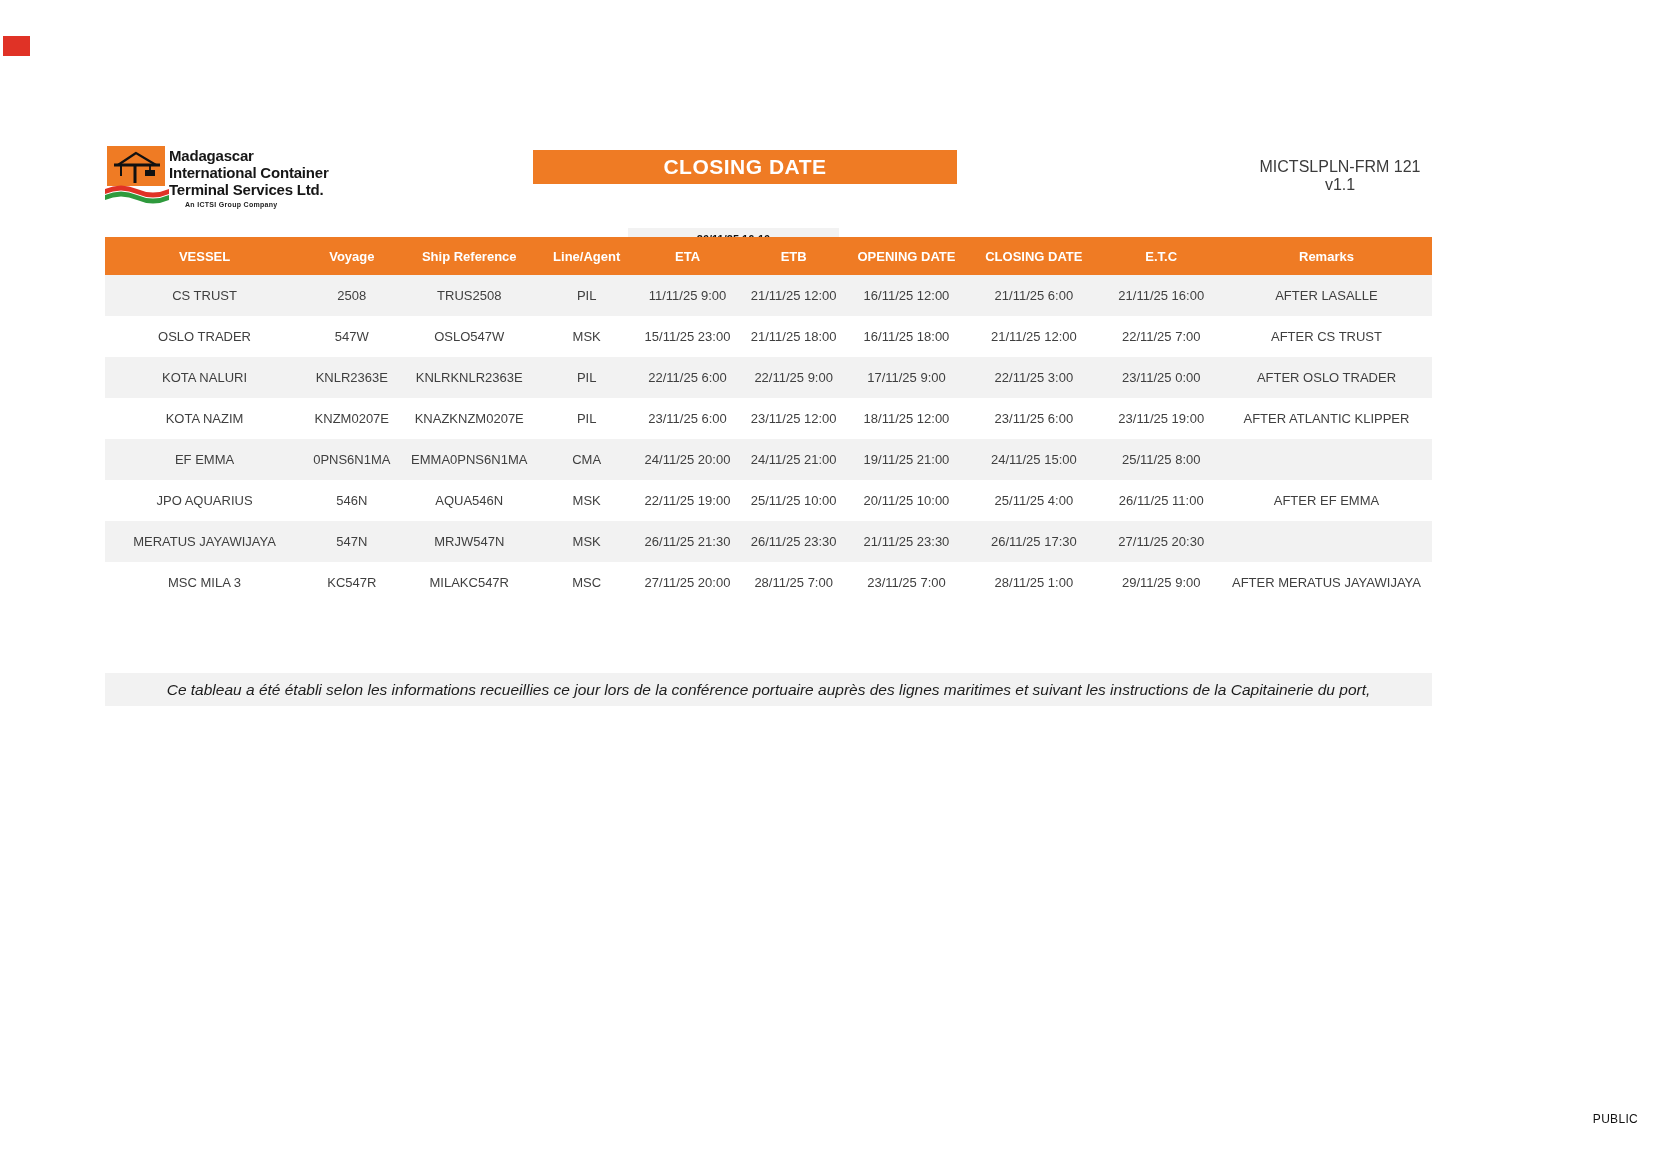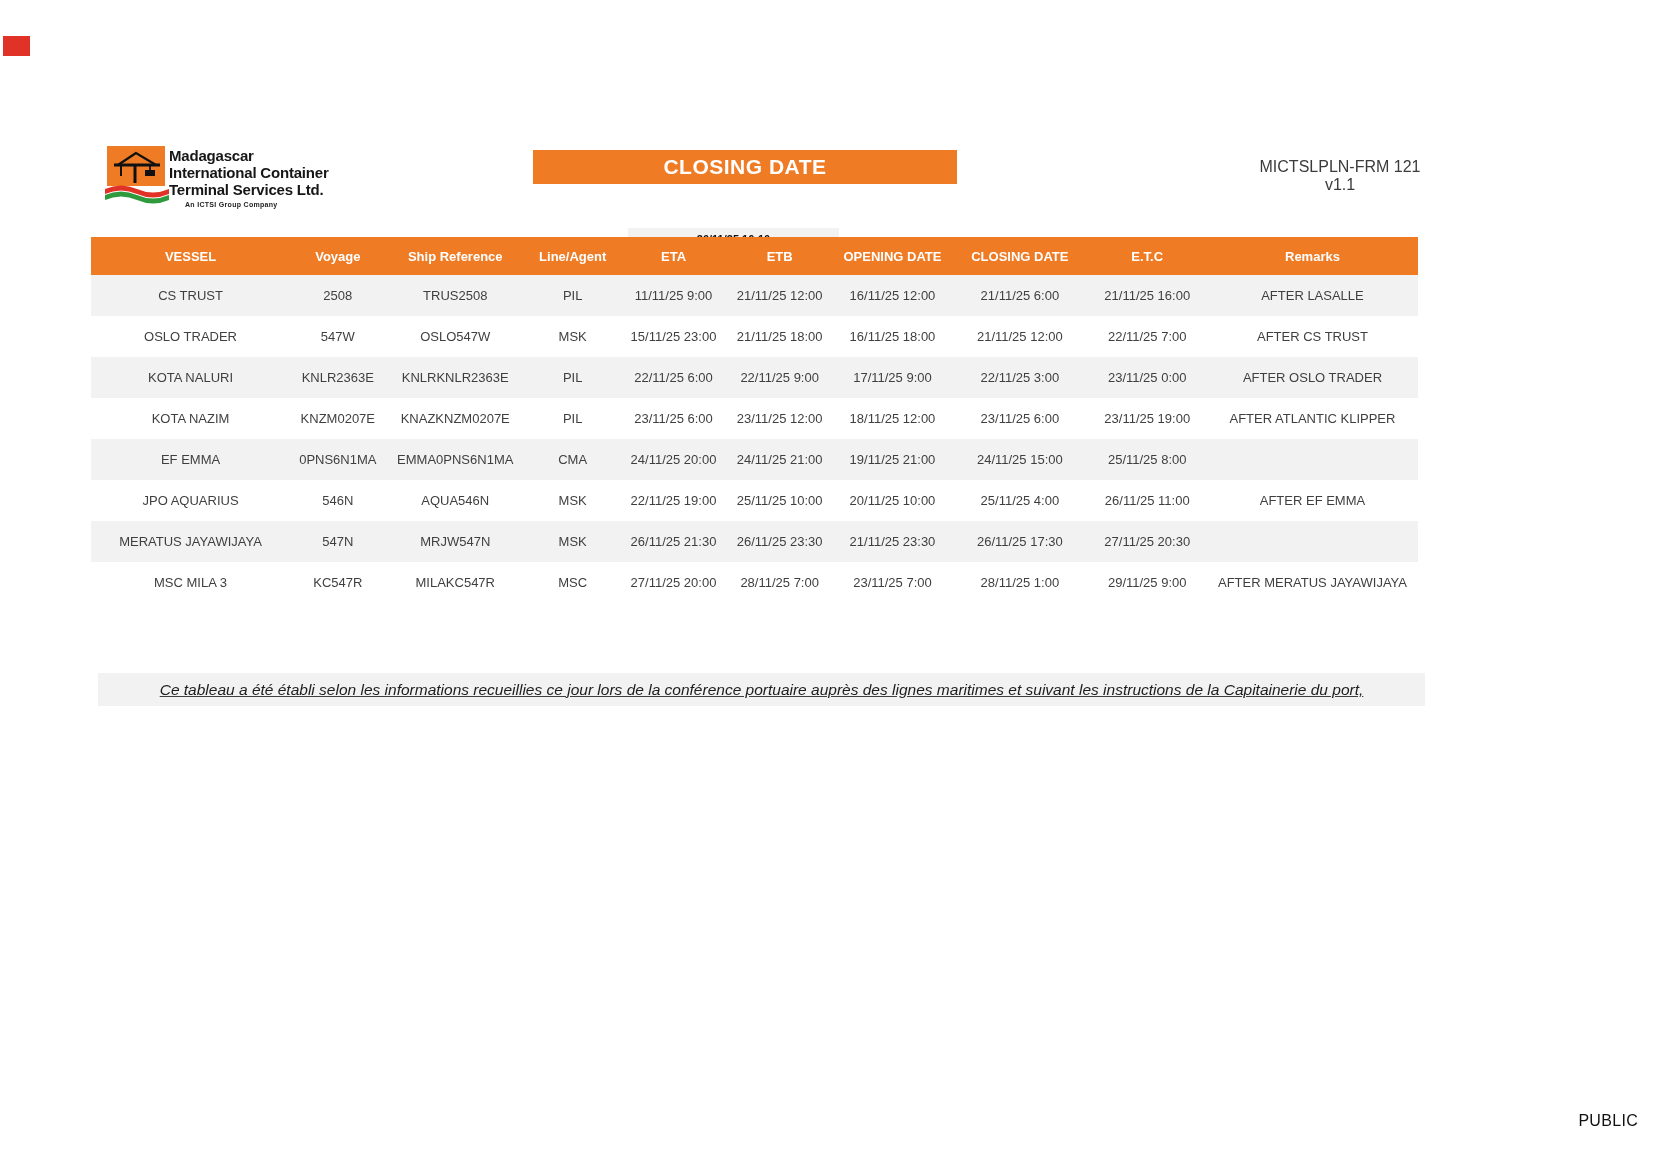--- a/index.html
+++ b/index.html
@@ -34,42 +34,42 @@
     font-size:16px; color:#3b3b3b;
   }
   .date-box {
     position:absolute; left:628px; top:192px; width:211px; height:22px;
     background:var(--row-stripe,#f2f2f2); color:#111;
     display:flex; align-items:center; justify-content:center;
     font-size:11px; font-weight:bold;margin-top:36px;
   }
   
   table.schedule {
-    position:absolute; left:91px; top:237px; width:1327px;
+    position:absolute; left:105px; top:237px; width:1327px;
     border-collapse:collapse; table-layout:fixed; text-align:center;
   }
   table.schedule th {
     height:38px; background:var(--accent-orange,#ef7b24); color:#ffffff;
     font-size:13px; font-weight:bold;
   }
   table.schedule td {
     height:41px; font-size:13px; color:#3f3f3f; overflow:hidden; white-space:nowrap;
   }
   table.schedule tbody tr:nth-child(odd) { background:var(--row-stripe,#f2f2f2); }
   table.schedule tbody tr:nth-child(even){ background:#ffffff; }
   
   .footnote {
-    position:absolute; left:98px; top:673px; width:1327px; height:33px;
+    position:absolute; left:105px; top:673px; width:1327px; height:33px;
     background:var(--row-stripe,#f2f2f2);
-    display:flex; align-items:center; justify-content:center;text-decoration:underline;
+    display:flex; align-items:center; justify-content:center;
   }
   .footnote span { font-style:italic; font-size:15.5px; color:#1d1d1d; }
   
   .public-label {
-    position:absolute; right:26px; top:1112px; font-size:16px; color:#111; letter-spacing:0.3px;
+    position:absolute; right:26px; top:1112px; font-size:12px; color:#111; letter-spacing:0.3px;
   }
 </style>
 </head>
 <body>
 
 <div class="red-mark"></div>
 
 <div class="logo">
   <div class="logo-mark">
     <svg width="64" height="62" viewBox="0 0 64 62" aria-hidden="true">

